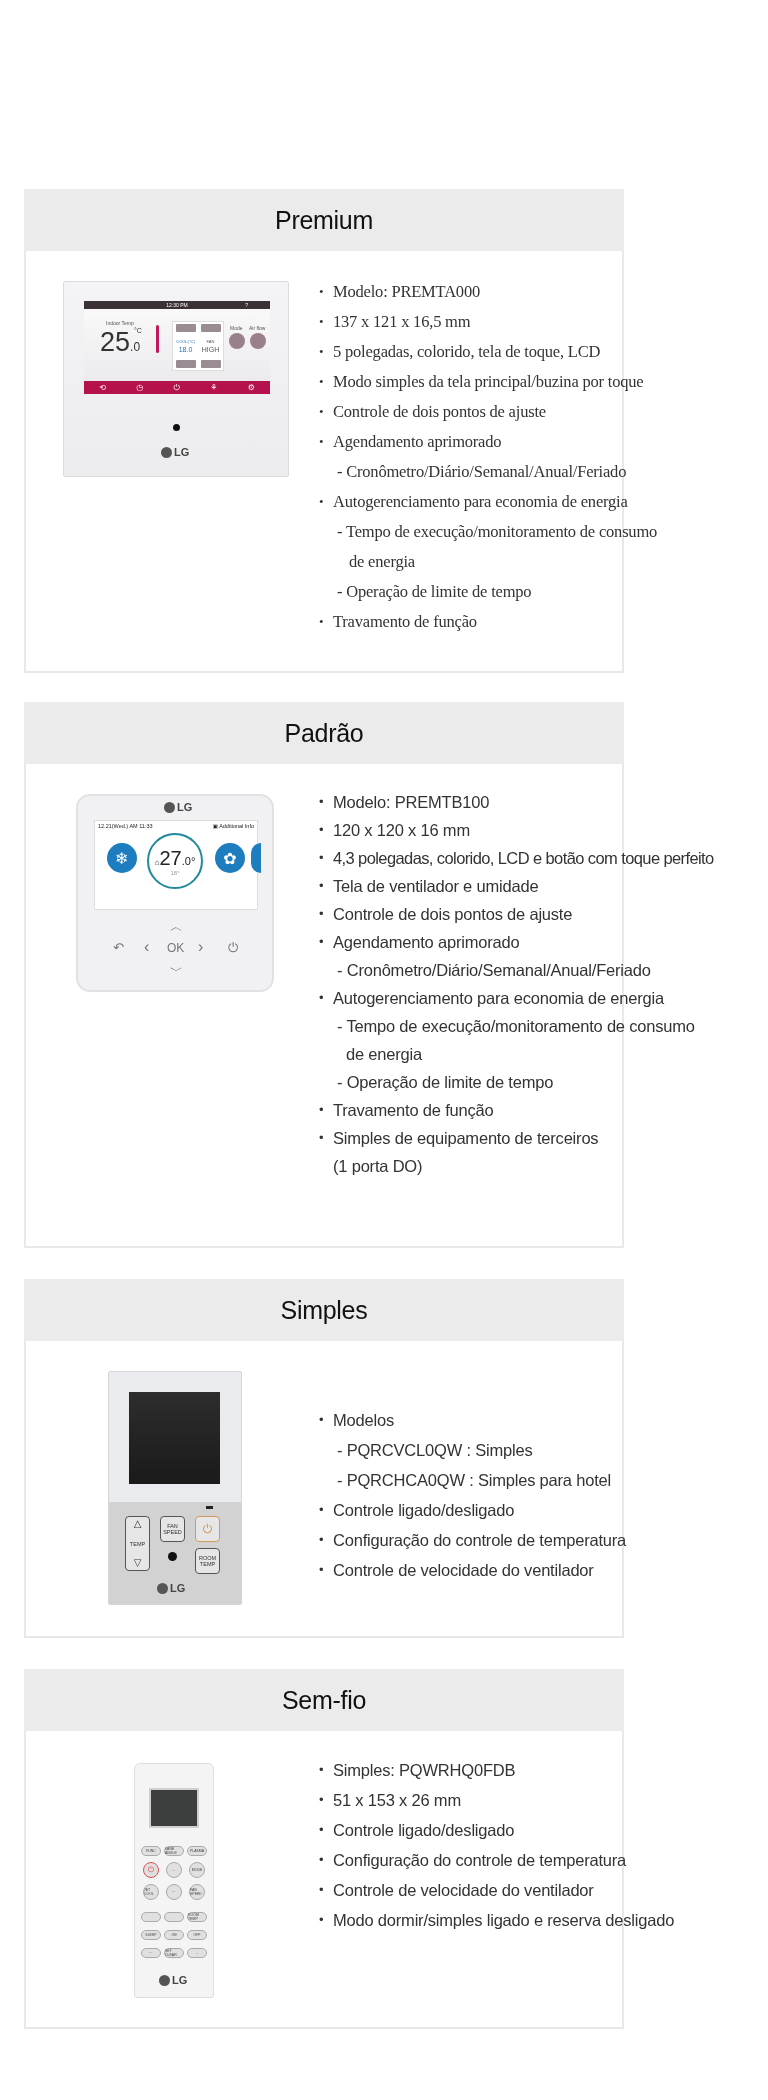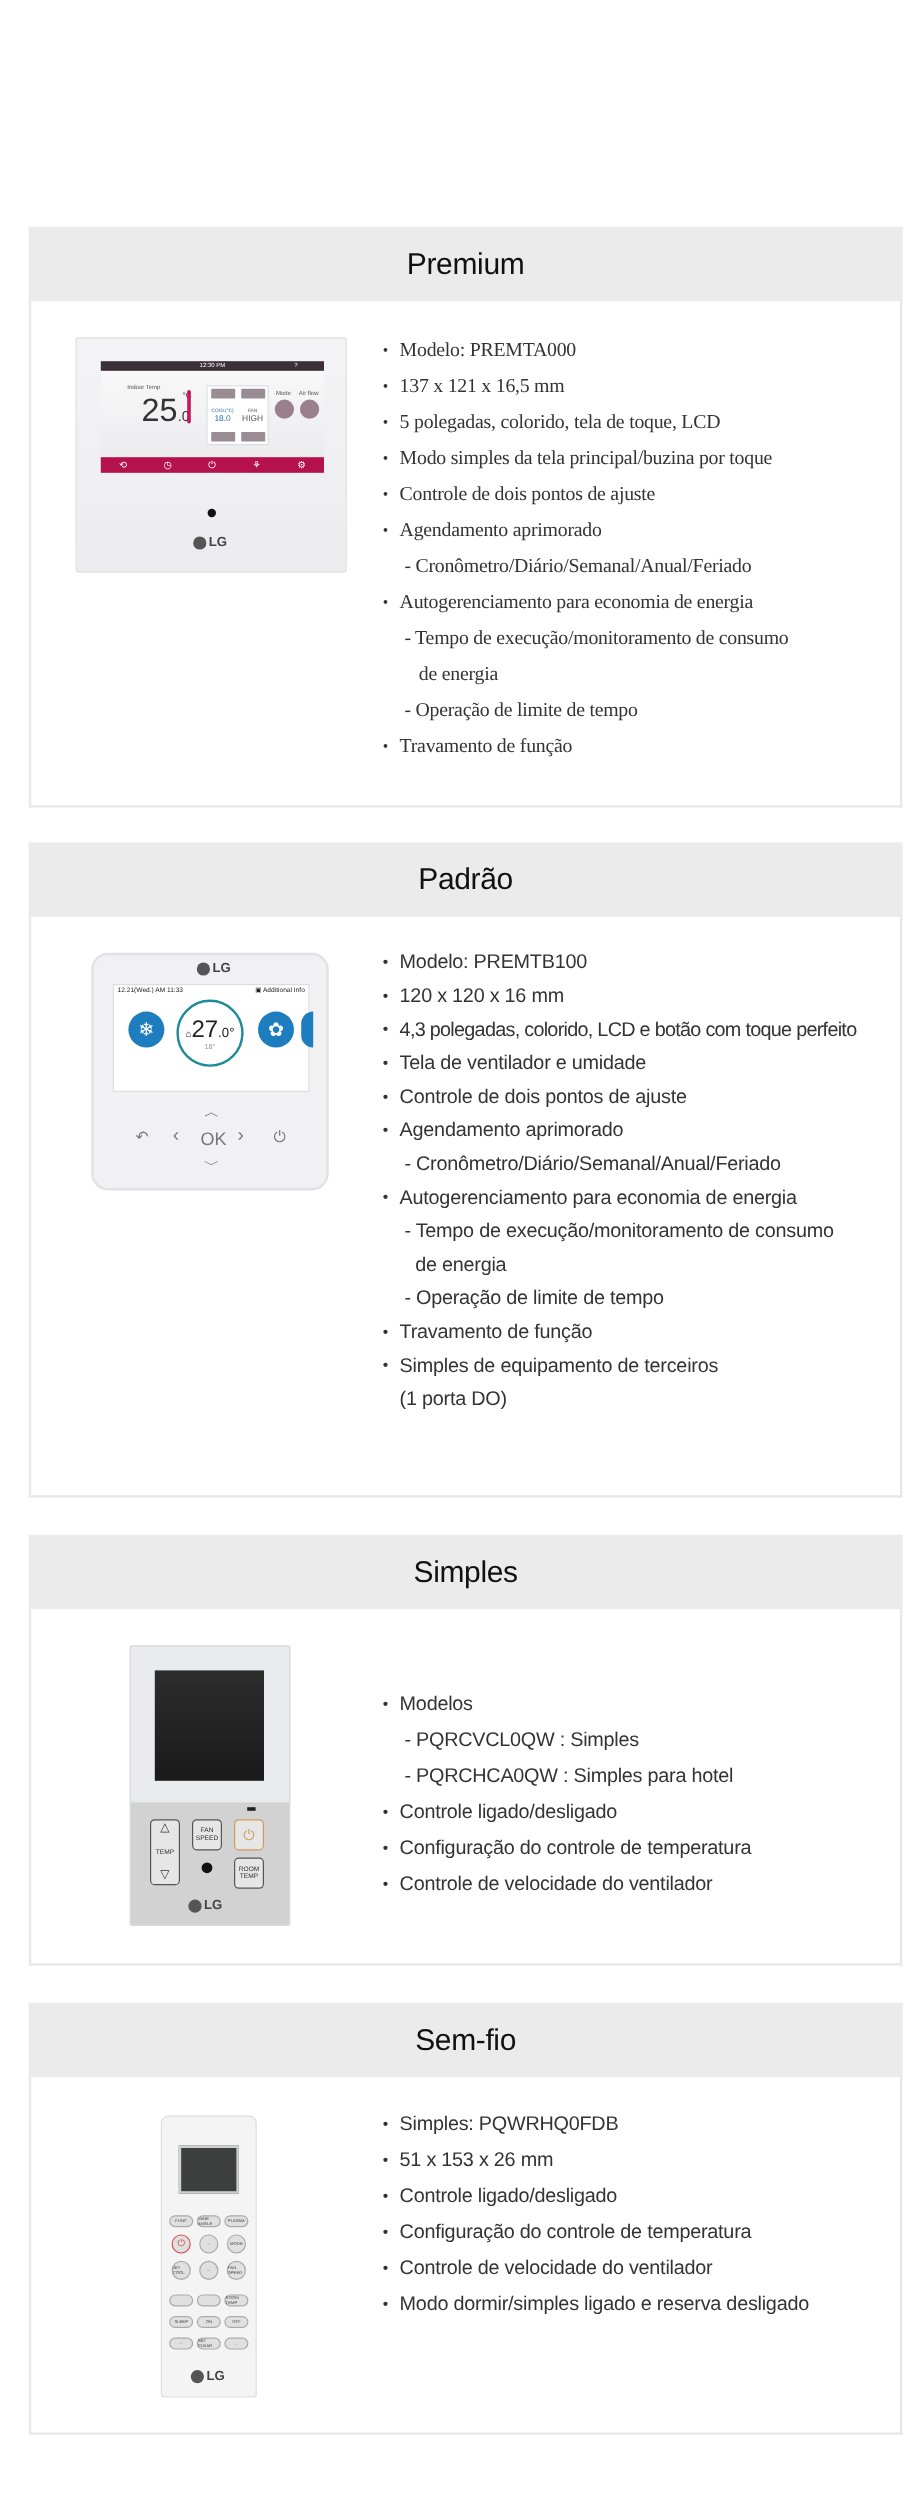--- a/index.html
+++ b/index.html
@@ -1,37 +1,37 @@
 <!DOCTYPE html>
 <html><head>
 <meta charset="utf-8">
 <style>
   * { box-sizing: border-box; margin: 0; padding: 0; }
   html, body { width: 768px; background: #ffffff; }
   body { font-family: "Liberation Sans", "DejaVu Sans", sans-serif; color: #333; position: relative; height: 2100px; }
-  .section { position: absolute; left: 24px; width: 728px; border: 2px solid #e8e8e8; border-top: none; background: #fff; }
+  .section { position: absolute; left: 24px; width: 600px; border: 2px solid #e8e8e8; border-top: none; background: #fff; }
   .section-header { height: 62px; background: #ebebeb; display: flex; align-items: center; justify-content: center; margin: 0 -2px; }
   .section-header h2 { font-weight: normal; font-size: 25px; color: #111; letter-spacing: -0.3px; }
   .section-body { position: relative; }
   .device { position: absolute; }
   .specs { position: absolute; left: 293px; list-style: none; font-size: 16.5px; color: #333; letter-spacing: -0.2px; }
   .specs li { position: relative; padding-left: 14px; white-space: nowrap; }
   .specs li.bullet::before { content: "•"; position: absolute; left: 0; top: 0; font-size: 13px; color: #333; }
   .specs li.sub { padding-left: 18px; }
   .specs li.cont { padding-left: 30px; }
   .specs li.cont2 { padding-left: 14px; }
   .lh30 li { line-height: 30px; }
   .lh28 li { line-height: 28px; }
 
   
   .prem { left: 37px; top: 30px; width: 226px; height: 196px; background: linear-gradient(180deg,#f4f4f6,#ececee); border: 1px solid #dcdcdc; border-radius: 2px; }
   .prem .screen { position: absolute; left: 20px; top: 19px; width: 186px; height: 93px; background: linear-gradient(180deg,#fafafa,#e9e9ec); }
   .prem .topbar { height: 8px; background: #3b3036; color: #fff; font-size: 5px; text-align: center; line-height: 8px; }
   .prem .bottombar { position: absolute; bottom: 0; left: 0; right: 0; height: 13px; background: #b5114d; display: flex; justify-content: space-around; align-items: center; color: #fff; font-size: 8px; }
-  .prem .temp { position: absolute; left: 34px; top: 26px; font-size: 27px; color: #333; }
+  .prem .temp { position: absolute; left: 16px; top: 26px; font-size: 27px; color: #333; }
   .prem .temp small { font-size: 12px; }
   .prem .label { position: absolute; left: 22px; top: 19px; font-size: 5px; color: #555; }
   .prem .thermo { position: absolute; left: 72px; top: 24px; width: 3px; height: 28px; background: #c2185b; border-radius: 2px; }
   .prem .setbox { position: absolute; left: 88px; top: 20px; width: 52px; height: 50px; background: #fff; border: 1px solid #ddd; display: flex; }
   .prem .setcol { flex: 1; display: flex; flex-direction: column; align-items: center; justify-content: space-between; padding: 2px 1px; }
   .prem .setbtn { width: 20px; height: 8px; background: #9a8c93; border-radius: 1px; }
   .prem .setval { font-size: 7px; color: #2a6fb0; text-align: center; line-height: 8px; }
   .prem .setval.g { color: #555; }
   .prem .round { position: absolute; top: 32px; width: 16px; height: 16px; border-radius: 50%; background: #9a7f8c; }
   .prem .rlabel { position: absolute; top: 24px; font-size: 5px; color: #555; }
@@ -149,21 +149,21 @@
           <div class="t"><span style="font-size:8px;">⌂</span><span>27</span><small>.0</small><small>°</small></div>
           <div class="h">18°</div>
         </div>
         <div class="circ" style="left:120px;">✿</div>
         <div class="circ" style="left:156px;width:10px;border-radius:15px 0 0 15px;"></div>
       </div>
       <div class="keys">
         <span style="left:92px;top:0;">︿</span>
         <span style="left:35px;top:22px;">↶</span>
         <span style="left:66px;top:20px;font-size:16px;">‹</span>
-        <span style="left:89px;top:23px;font-size:15px;">OK</span>
+        <span style="left:89px;top:23px;font-size:12px;">OK</span>
         <span style="left:120px;top:20px;font-size:16px;">›</span>
         <span style="left:150px;top:22px;">⏻</span>
         <span style="left:92px;top:44px;">﹀</span>
       </div>
     </div>
     <ul class="specs lh28" style="top:24px;">
       <li class="bullet">Modelo: PREMTB100</li>
       <li class="bullet">120 x 120 x 16 mm</li>
       <li class="bullet" style="letter-spacing:-0.6px;">4,3 polegadas, colorido, LCD e botão com toque perfeito</li>
       <li class="bullet">Tela de ventilador e umidade</li>

